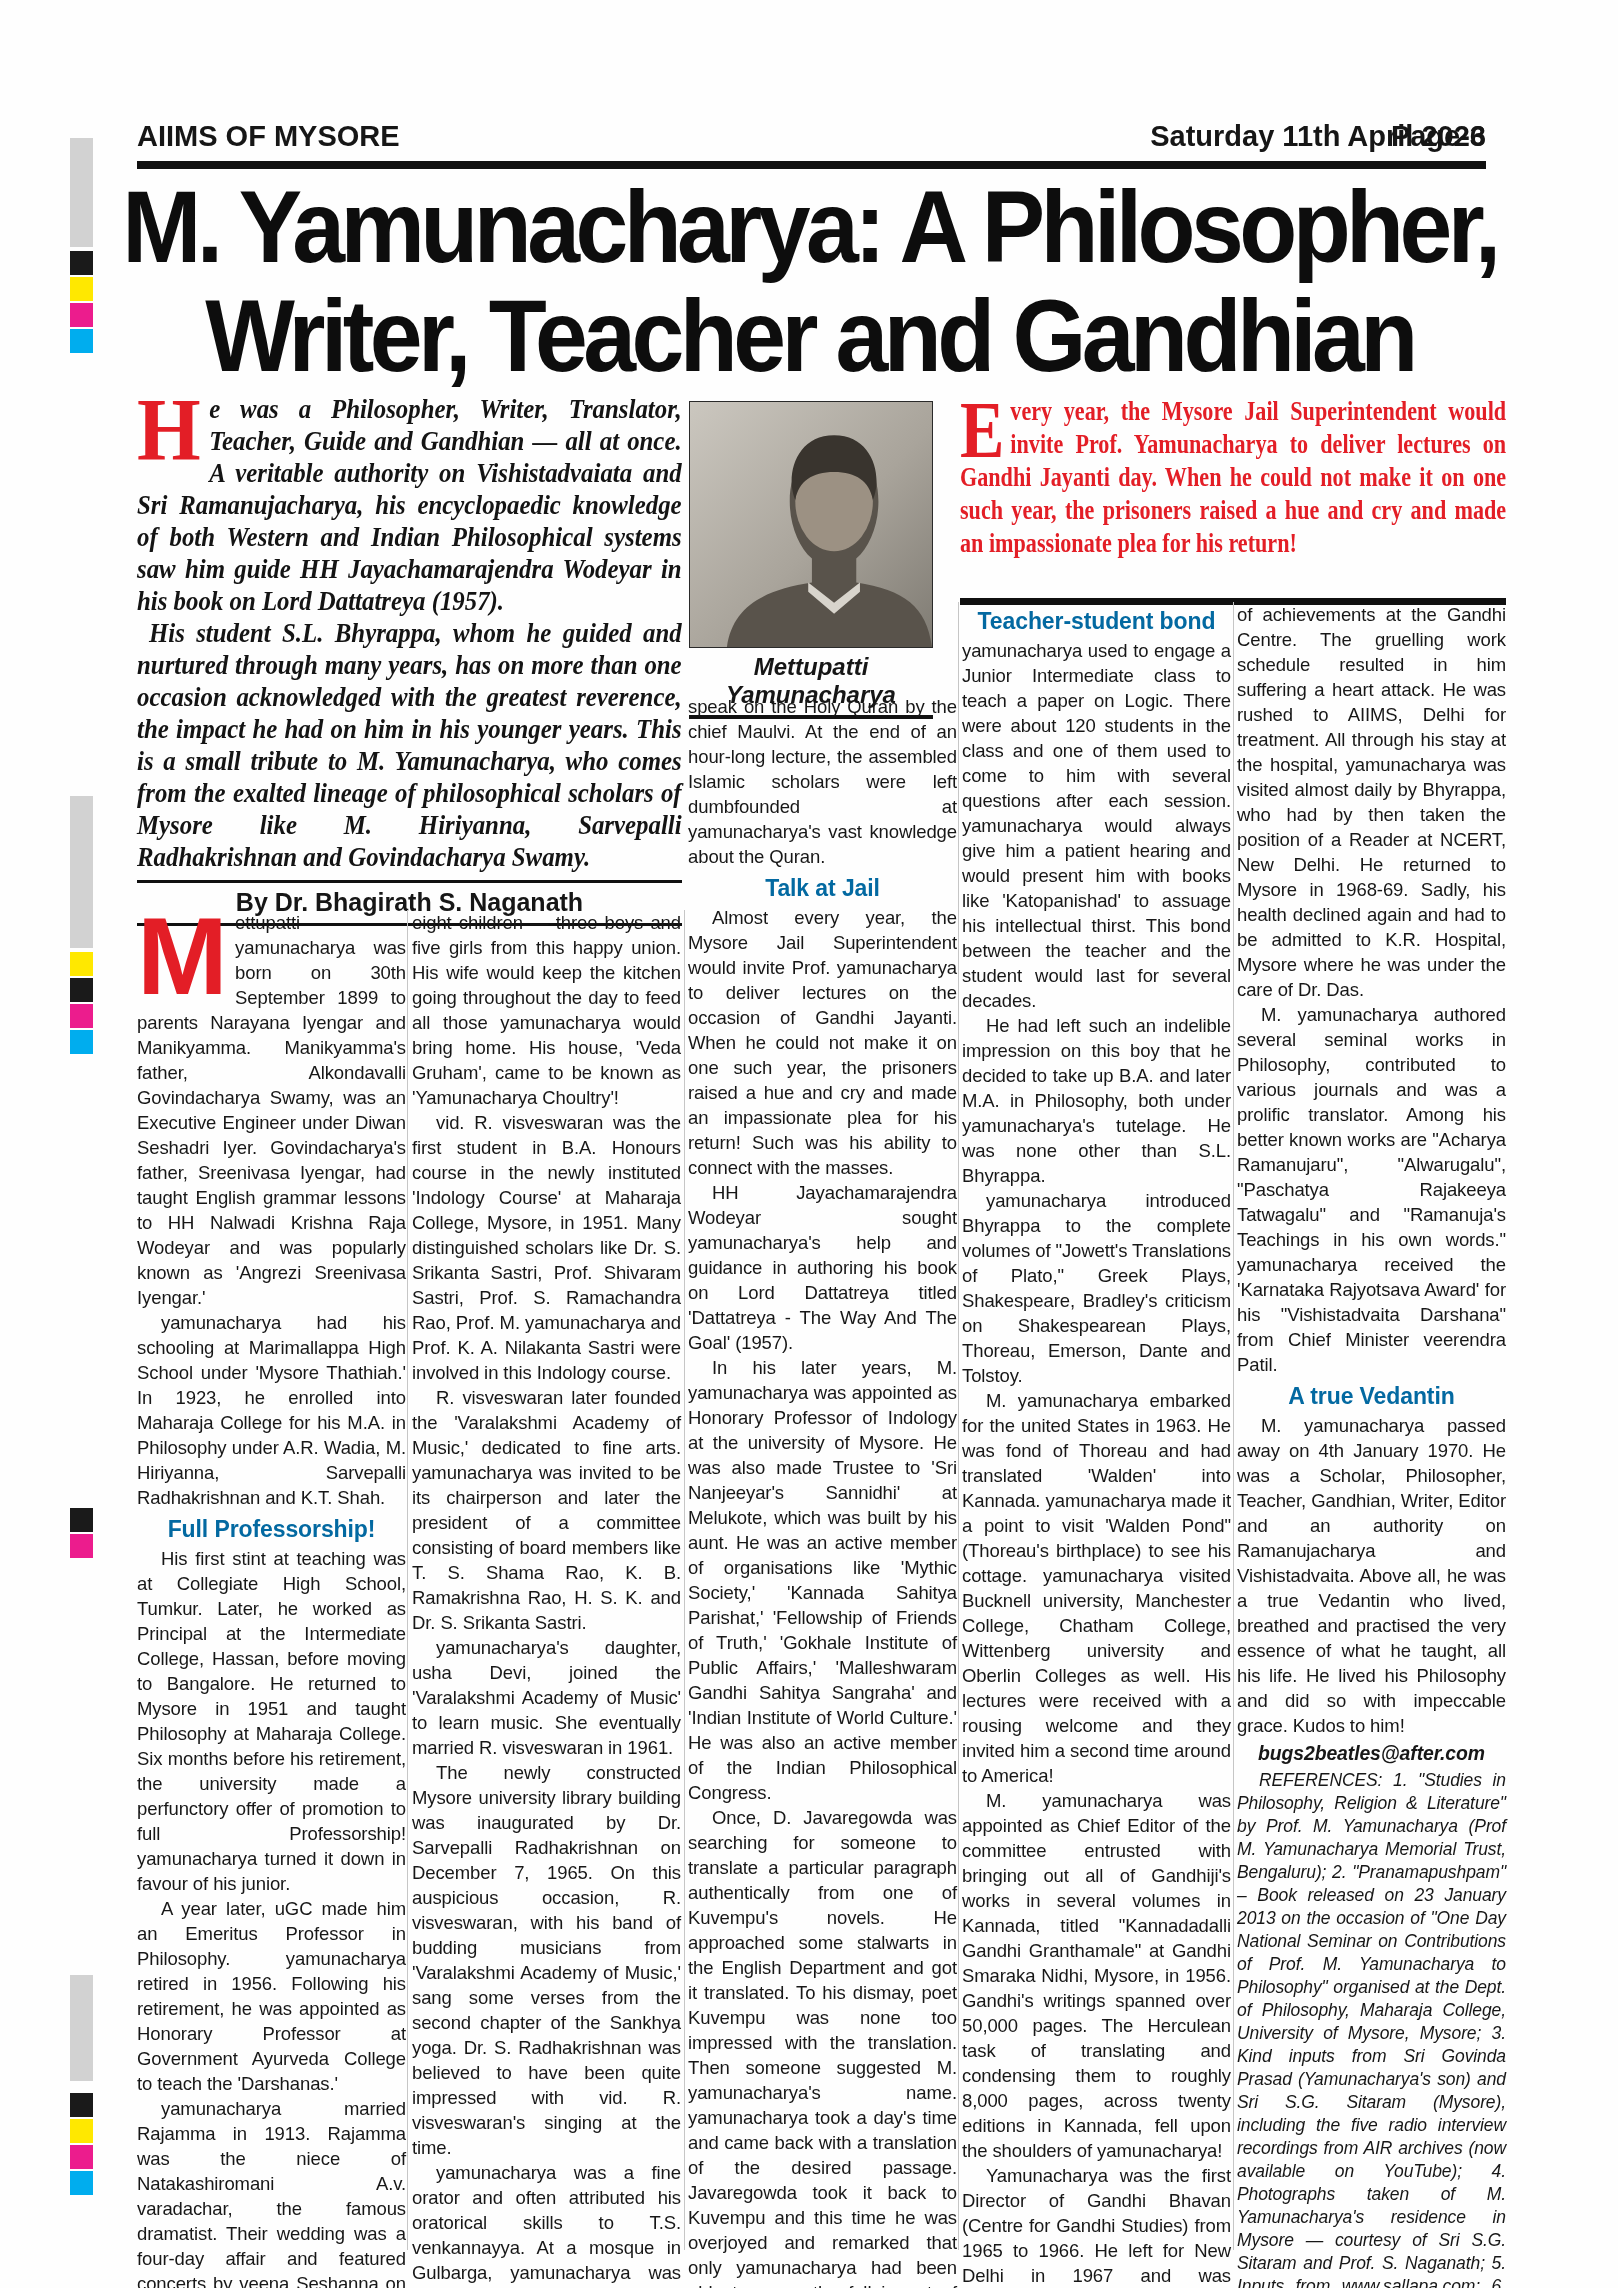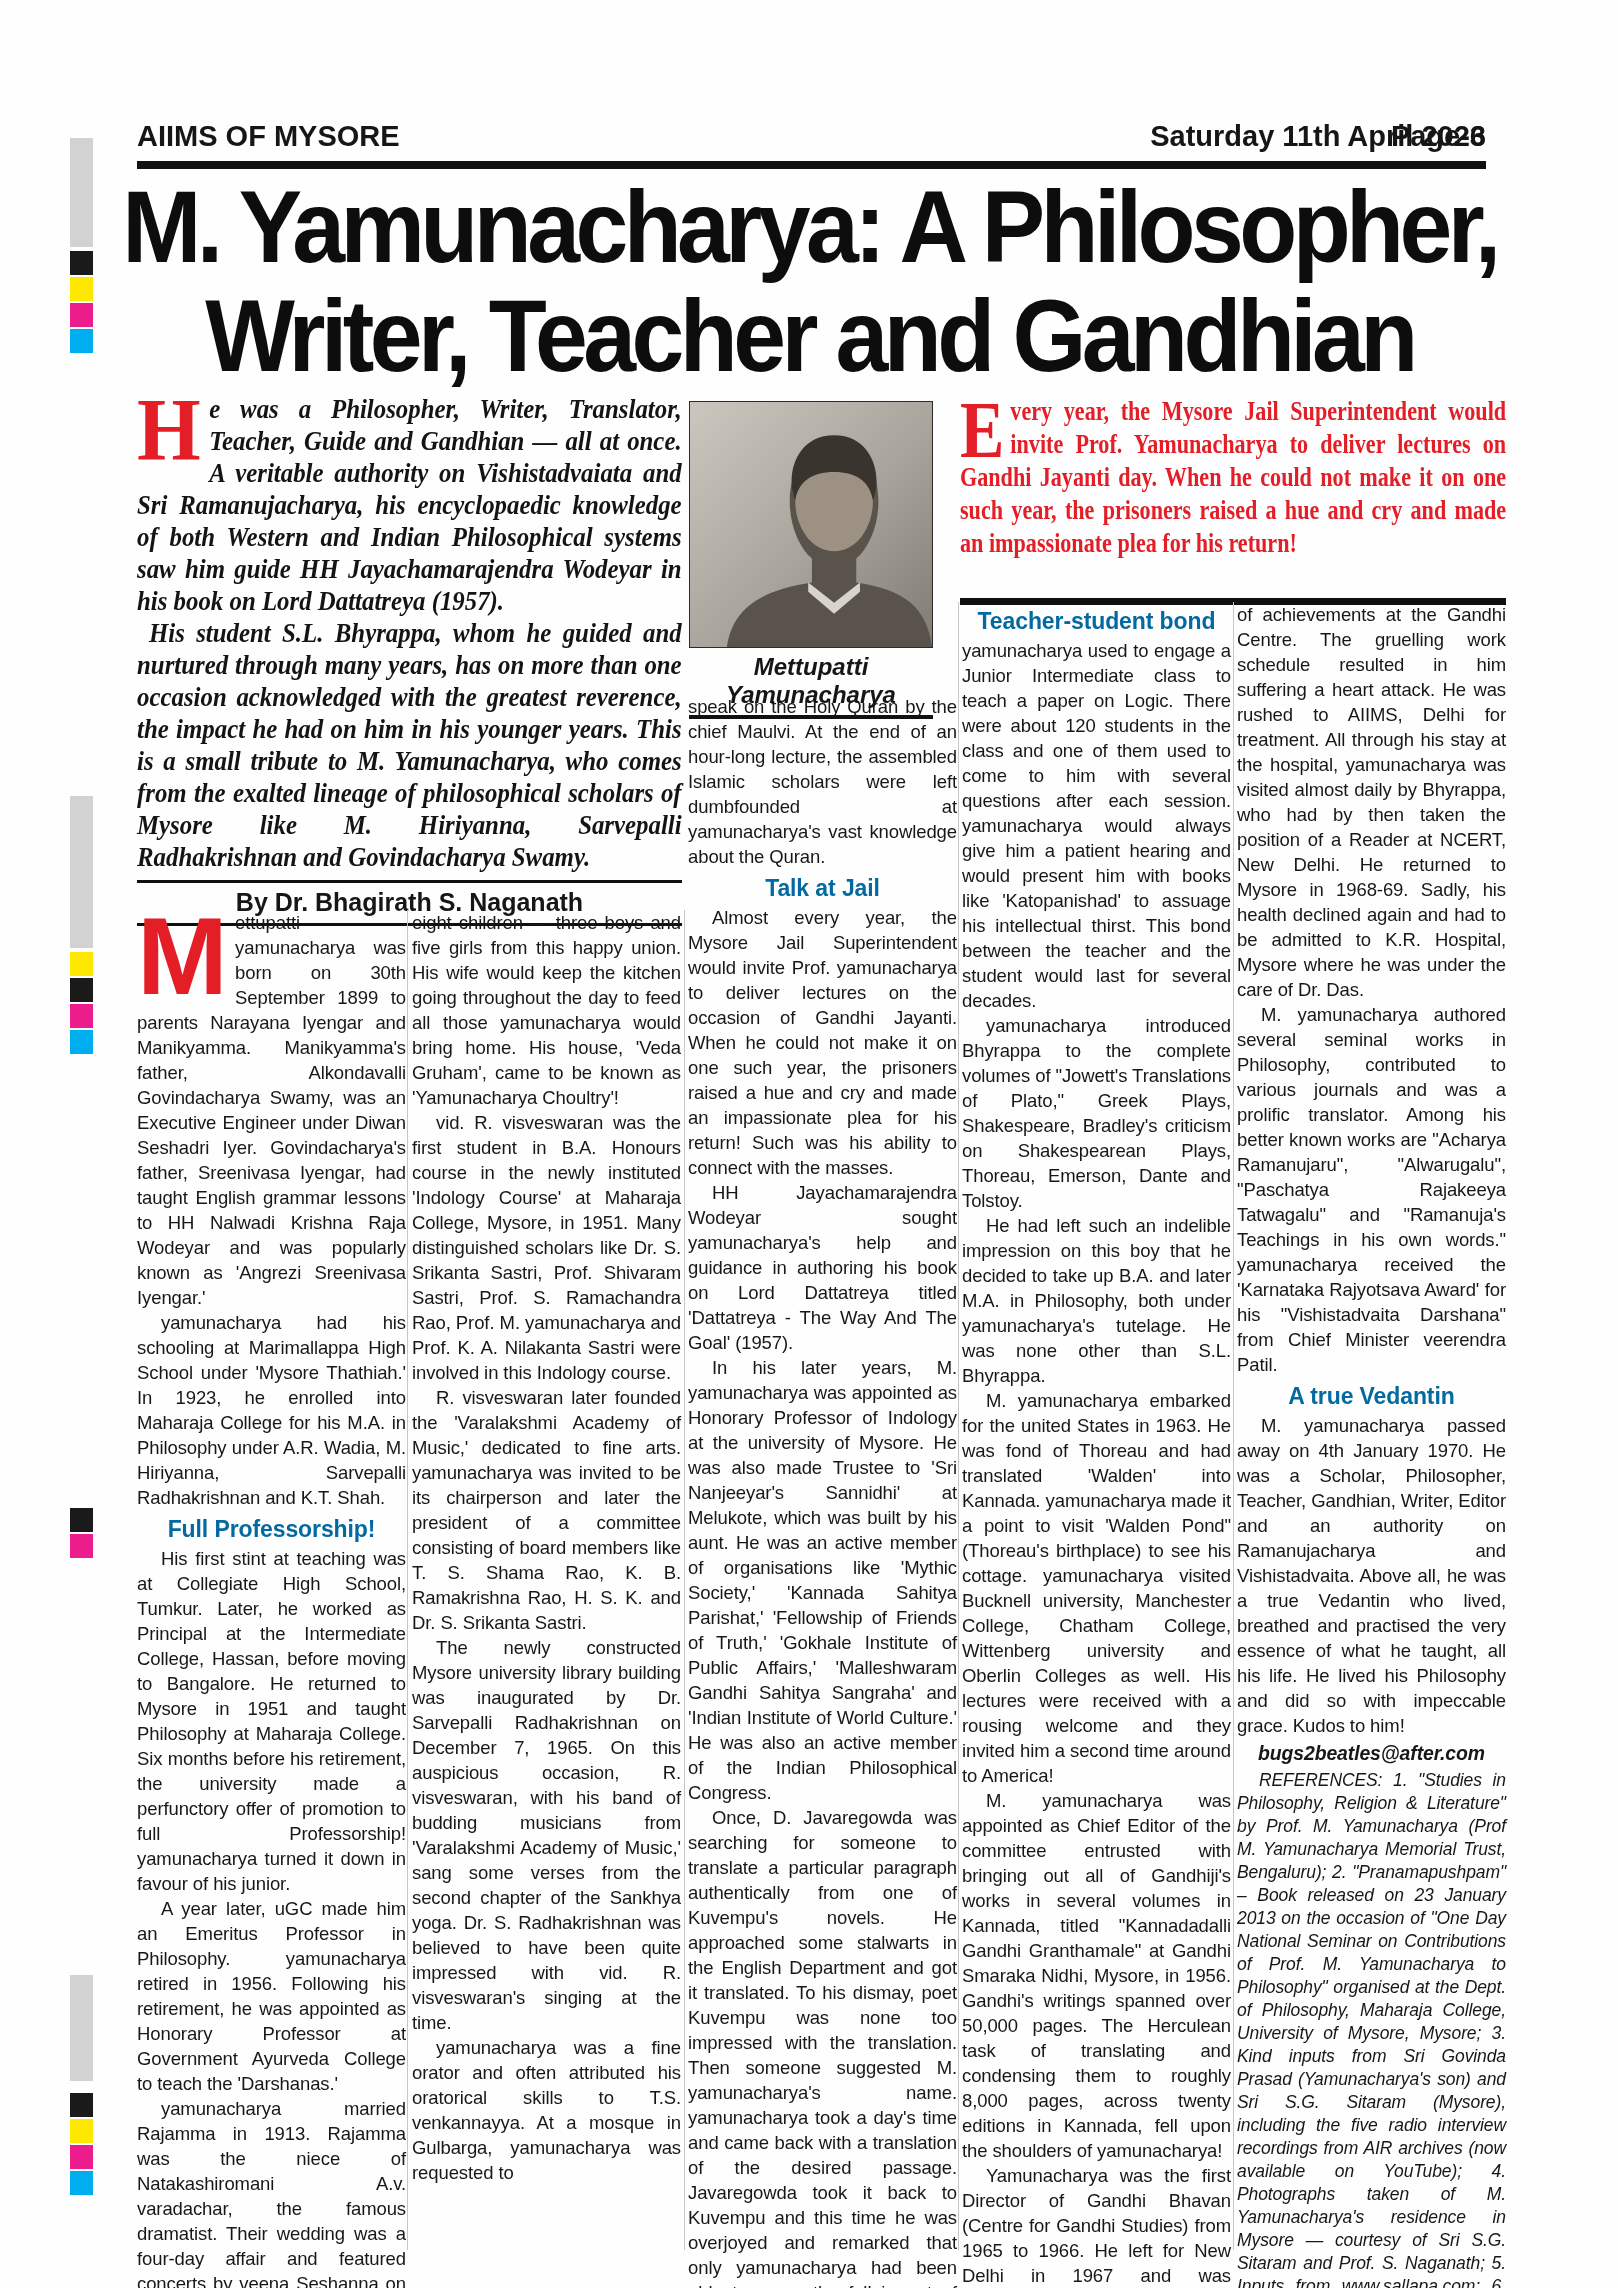--- a/index.html
+++ b/index.html
@@ -139,42 +139,43 @@
         <p class="blk-p">A year later, uGC made him an Emeritus Professor in Philosophy. yamunacharya retired in 1956. Following his retirement, he was appointed as Honorary Professor at Government Ayurveda College to teach the 'Darshanas.'</p>
         <p class="blk-p">yamunacharya married Rajamma in 1913. Rajamma was the niece of Natakashiromani A.v. varadachar, the famous dramatist. Their wedding was a four-day affair and featured concerts by veena Seshanna on day one and by Bidaram Krishnappa on day two. They had</p>
       </div>
   </div>
 
   <div class="col col-2">
     <div>
         <p class="blk-lead">eight children — three boys and five girls from this happy union. His wife would keep the kitchen going throughout the day to feed all those yamunacharya would bring home. His house, 'Veda Gruham', came to be known as 'Yamunacharya Choultry'!</p>
         <p class="blk-p">vid. R. visveswaran was the first student in B.A. Honours course in the newly instituted 'Indology Course' at Maharaja College, Mysore, in 1951. Many distinguished scholars like Dr. S. Srikanta Sastri, Prof. Shivaram Sastri, Prof. S. Ramachandra Rao, Prof. M. yamunacharya and Prof. K. A. Nilakanta Sastri were involved in this Indology course.</p>
         <p class="blk-p">R. visveswaran later founded the 'Varalakshmi Academy of Music,' dedicated to fine arts. yamunacharya was invited to be its chairperson and later the president of a committee consisting of board members like T. S. Shama Rao, K. B. Ramakrishna Rao, H. S. K. and Dr. S. Srikanta Sastri.</p>
+        <p class="blk-p">yamunacharya's daughter, usha Devi, joined the 'Varalakshmi Academy of Music' to learn music. She eventually married R. visveswaran in 1961.</p>
         <p class="blk-p">The newly constructed Mysore university library building was inaugurated by Dr. Sarvepalli Radhakrishnan on December 7, 1965. On this auspicious occasion, R. visveswaran, with his band of budding musicians from 'Varalakshmi Academy of Music,' sang some verses from the second chapter of the Sankhya yoga. Dr. S. Radhakrishnan was believed to have been quite impressed with vid. R. visveswaran's singing at the time.</p>
         <p class="blk-p">yamunacharya was a fine orator and often attributed his oratorical skills to T.S. venkannayya. At a mosque in Gulbarga, yamunacharya was requested to</p>
       </div>
   </div>
 
   <div class="col col-3">
     <div>
         <p class="blk-lead">speak on the Holy Quran by the chief Maulvi. At the end of an hour-long lecture, the assembled Islamic scholars were left dumbfounded at yamunacharya's vast knowledge about the Quran.</p>
         <h3 class="blk-h">Talk at Jail</h3>
         <p class="blk-p">Almost every year, the Mysore Jail Superintendent would invite Prof. yamunacharya to deliver lectures on the occasion of Gandhi Jayanti. When he could not make it on one such year, the prisoners raised a hue and cry and made an impassionate plea for his return! Such was his ability to connect with the masses.</p>
         <p class="blk-p">HH Jayachamarajendra Wodeyar sought yamunacharya's help and guidance in authoring his book on Lord Dattatreya titled 'Dattatreya - The Way And The Goal' (1957).</p>
         <p class="blk-p">In his later years, M. yamunacharya was appointed as Honorary Professor of Indology at the university of Mysore. He was also made Trustee to 'Sri Nanjeeyar's Sannidhi' at Melukote, which was built by his aunt. He was an active member of organisations like 'Mythic Society,' 'Kannada Sahitya Parishat,' 'Fellowship of Friends of Truth,' 'Gokhale Institute of Public Affairs,' 'Malleshwaram Gandhi Sahitya Sangraha' and 'Indian Institute of World Culture.' He was also an active member of the Indian Philosophical Congress.</p>
         <p class="blk-p">Once, D. Javaregowda was searching for someone to translate a particular paragraph authentically from one of Kuvempu's novels. He approached some stalwarts in the English Department and got it translated. To his dismay, poet Kuvempu was none too impressed with the translation. Then someone suggested M. yamunacharya's name. yamunacharya took a day's time and came back with a translation of the desired passage. Javaregowda took it back to Kuvempu and this time he was overjoyed and remarked that only yamunacharya had been able to grasp the full import of what he had expressed in that particular paragraph!</p>
       </div>
   </div>
 
   <div class="col col-4">
     <div>
         <h3 class="blk-h">Teacher-student bond</h3>
         <p class="blk-lead">yamunacharya used to engage a Junior Intermediate class to teach a paper on Logic. There were about 120 students in the class and one of them used to come to him with several questions after each session. yamunacharya would always give him a patient hearing and would present him with books like 'Katopanishad' to assuage his intellectual thirst. This bond between the teacher and the student would last for several decades.</p>
+        <p class="blk-p">He had left such an indelible impression on this boy that he decided to take up B.A. and later M.A. in Philosophy, both under yamunacharya's tutelage. He was none other than S.L. Bhyrappa.</p>
         <p class="blk-p">yamunacharya introduced Bhyrappa to the complete volumes of "Jowett's Translations of Plato," Greek Plays, Shakespeare, Bradley's criticism on Shakespearean Plays, Thoreau, Emerson, Dante and Tolstoy.</p>
-        <p class="blk-p">He had left such an indelible impression on this boy that he decided to take up B.A. and later M.A. in Philosophy, both under yamunacharya's tutelage. He was none other than S.L. Bhyrappa.</p>
         <p class="blk-p">M. yamunacharya embarked for the united States in 1963. He was fond of Thoreau and had translated 'Walden' into Kannada. yamunacharya made it a point to visit 'Walden Pond" (Thoreau's birthplace) to see his cottage. yamunacharya visited Bucknell university, Manchester College, Chatham College, Wittenberg university and Oberlin Colleges as well. His lectures were received with a rousing welcome and they invited him a second time around to America!</p>
         <p class="blk-p">M. yamunacharya was appointed as Chief Editor of the committee entrusted with bringing out all of Gandhiji's works in several volumes in Kannada, titled "Kannadadalli Gandhi Granthamale" at Gandhi Smaraka Nidhi, Mysore, in 1956. Gandhi's writings spanned over 50,000 pages. The Herculean task of translating and condensing them to roughly 8,000 pages, across twenty editions in Kannada, fell upon the shoulders of yamunacharya!</p>
         <p class="blk-p">Yamunacharya was the first Director of Gandhi Bhavan (Centre for Gandhi Studies) from 1965 to 1966. He left for New Delhi in 1967 and was associated with the Gandhi Peace Foundation there for a year. He met then President Dr. Zakir Hussain in 1968 and presented a summary</p>
       </div>
   </div>
 
   <div class="col col-5">
     <div>
         <p class="blk-lead">of achievements at the Gandhi Centre. The gruelling work schedule resulted in him suffering a heart attack. He was rushed to AIIMS, Delhi for treatment. All through his stay at the hospital, yamunacharya was visited almost daily by Bhyrappa, who had by then taken the position of a Reader at NCERT, New Delhi. He returned to Mysore in 1968-69. Sadly, his health declined again and had to be admitted to K.R. Hospital, Mysore where he was under the care of Dr. Das.</p>
         <p class="blk-p">M. yamunacharya authored several seminal works in Philosophy, contributed to various journals and was a prolific translator. Among his better known works are "Acharya Ramanujaru", "Alwarugalu", "Paschatya Rajakeeya Tatwagalu" and "Ramanuja's Teachings in his own words." yamunacharya received the 'Karnataka Rajyotsava Award' for his "Vishistadvaita Darshana" from Chief Minister veerendra Patil.</p>

